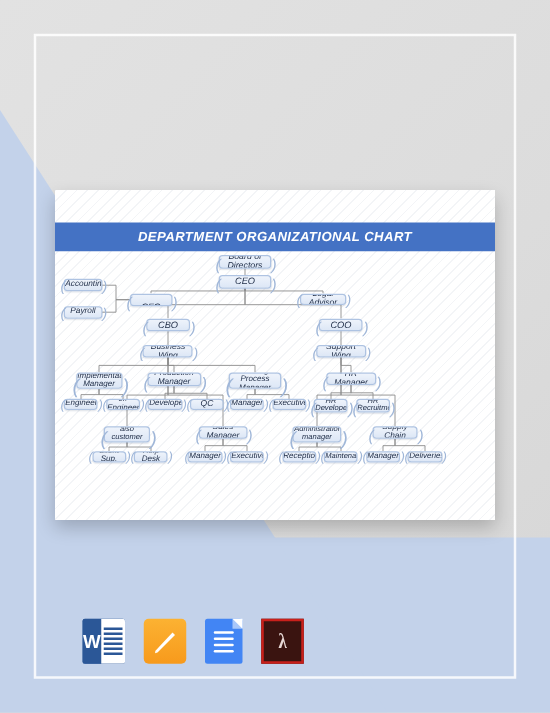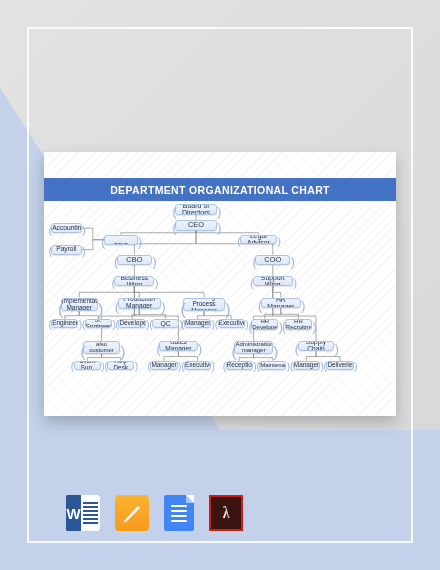--- a/index.html
+++ b/index.html
@@ -23,20 +23,21 @@
     position:absolute;left:27px;top:27px;width:386px;height:516px;
     border:2px solid rgba(255,255,255,.85);
     box-sizing:border-box;pointer-events:none;
   }
   
   #card{
     position:absolute;left:44px;top:152px;width:352px;height:264px;
     background:#ffffff;
     box-shadow:0 6px 14px rgba(0,0,0,.22);
     overflow:hidden;
+    font-style:italic;
   }
   #card-texture{
     position:absolute;inset:0;
     background-image:repeating-linear-gradient(135deg,rgba(180,190,205,.16) 0 1px,rgba(0,0,0,0) 1px 6px);
     pointer-events:none;
   }
   #title-bar{
     position:absolute;left:0;top:26px;width:352px;height:23px;
     background:#4472c4;display:flex;align-items:center;justify-content:center;
   }

